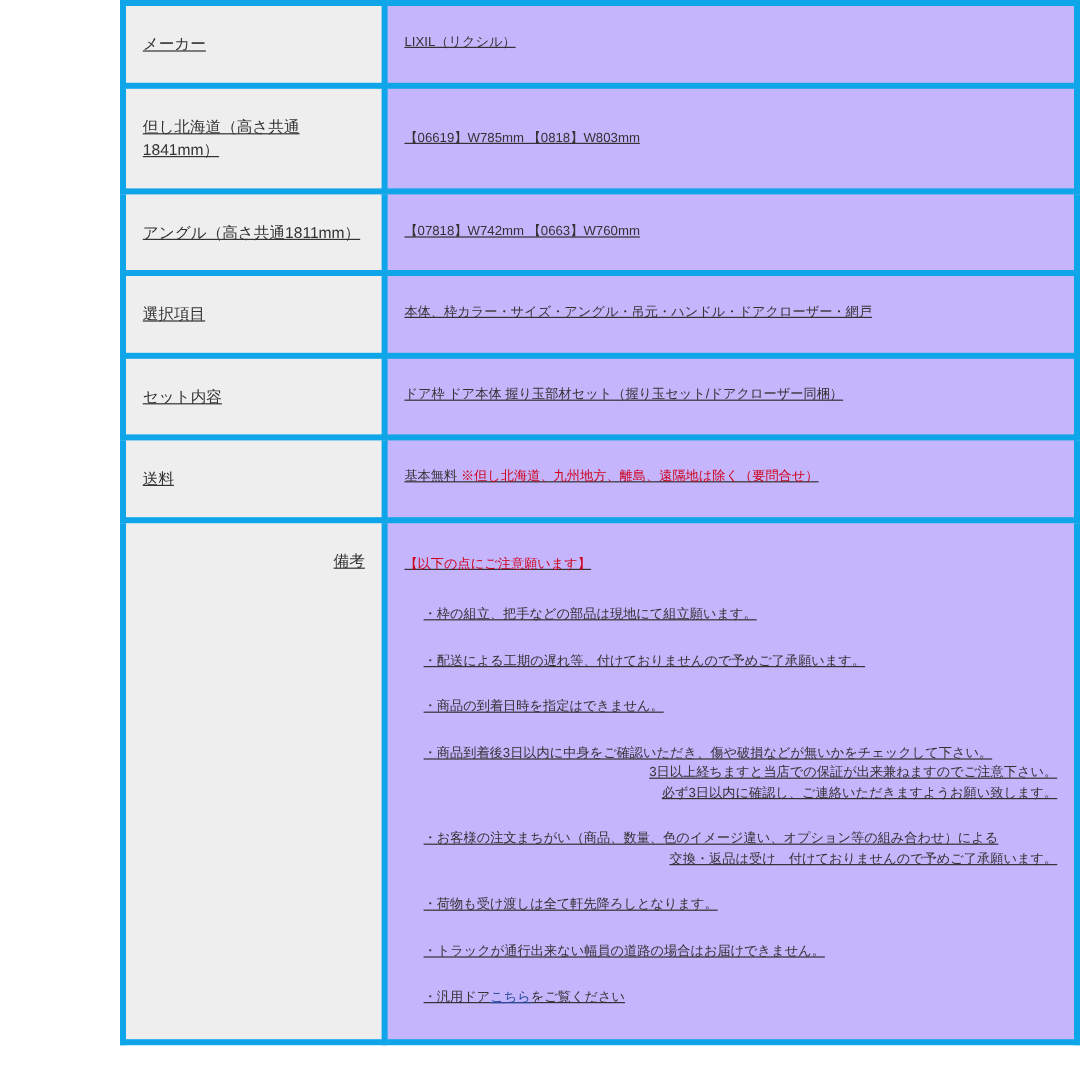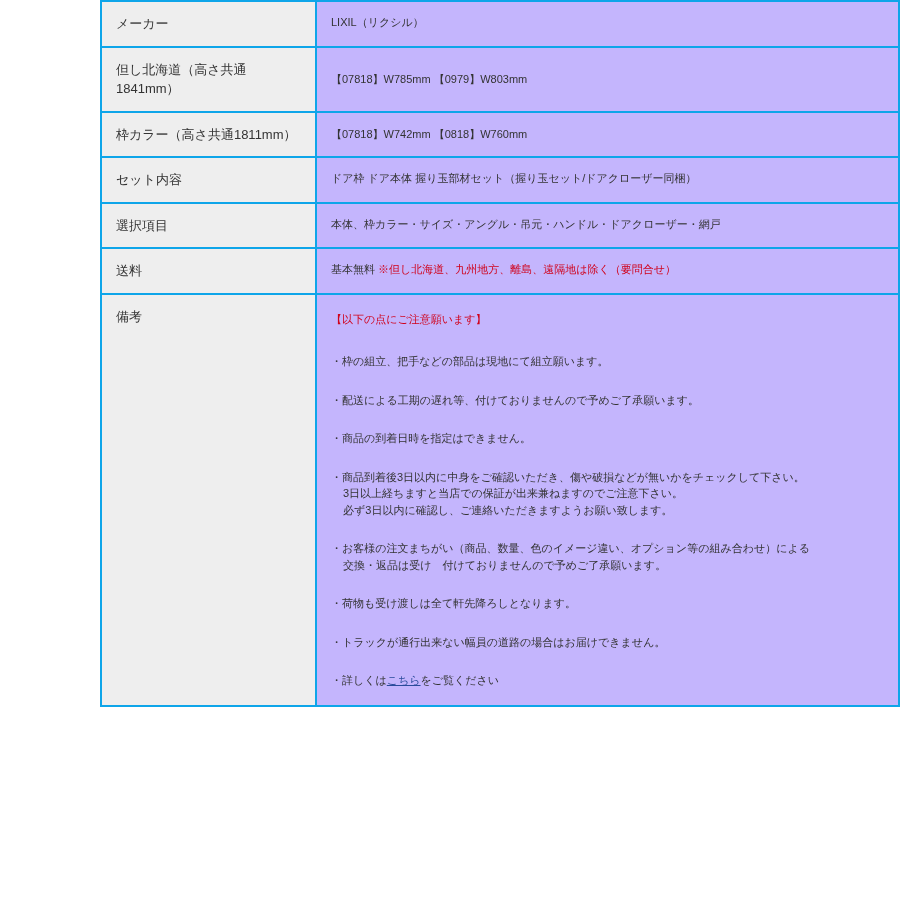--- a/index.html
+++ b/index.html
@@ -20,24 +20,25 @@
     position: relative;
     box-sizing: border-box;
   }
   table.spec {
     border-collapse: collapse;
     width: 800px;
     margin-left: 100px;
     table-layout: fixed;
   }
   table.spec td {
-    border: 2px solid #0ea5e9;
+    border: 5px solid #0ea5e9;
     vertical-align: top;
-    padding: 12px 14px;
+    padding: 22px 14px;
     line-height: 1.5;
+    text-decoration: underline;
   }
   td.th {
     width: 185px;
     background: #eeeeee;
     color: #333333;
     font-size: 13px;
     vertical-align: middle;
   }
   td.td {
     background: #c4b5fd;
@@ -49,38 +50,39 @@
   }
   .shipping-free {
     color: #333333;
   }
   .shipping-note {
     color: #d0021b;
     margin-top: 12px;
   }
   td.remarks-label {
     vertical-align: middle;
-    text-align: left;
+    text-align: right;
   }
   td.remarks-body {
     padding-top: 14px;
     padding-bottom: 18px;
     line-height: 1.45;
   }
   .notice-title {
     color: #d0021b;
     margin: 4px 0 26px 0;
   }
   .note {
-    margin: 0 0 22px 0;
+    margin: 0 0 22px 16px;
     color: #333333;
   }
   .note .sub {
     display: block;
     padding-left: 12px;
+    text-align: right;
   }
   .note:last-child {
     margin-bottom: 4px;
   }
   a.inline-link {
     color: #2a4b9b;
     text-decoration: underline;
   }
 </style>
 </head>
@@ -88,33 +90,33 @@
 
 <div class="page">
   <table class="spec">
     <tbody>
       <tr>
         <td class="th">メーカー</td>
         <td class="td">LIXIL（リクシル）</td>
       </tr>
       <tr class="tall">
         <td class="th">但し北海道（高さ共通1841mm）</td>
-        <td class="td">【07818】W785mm 【0979】W803mm</td>
+        <td class="td">【06619】W785mm 【0818】W803mm</td>
       </tr>
       <tr class="tall">
-        <td class="th">枠カラー（高さ共通1811mm）</td>
-        <td class="td">【07818】W742mm 【0818】W760mm</td>
+        <td class="th">アングル（高さ共通1811mm）</td>
+        <td class="td">【07818】W742mm 【0663】W760mm</td>
+      </tr>
+      <tr>
+        <td class="th">選択項目</td>
+        <td class="td">本体、枠カラー・サイズ・アングル・吊元・ハンドル・ドアクローザー・網戸</td>
       </tr>
       <tr>
         <td class="th">セット内容</td>
         <td class="td">ドア枠 ドア本体 握り玉部材セット（握り玉セット/ドアクローザー同梱）</td>
-      </tr>
-      <tr>
-        <td class="th">選択項目</td>
-        <td class="td">本体、枠カラー・サイズ・アングル・吊元・ハンドル・ドアクローザー・網戸</td>
       </tr>
       <tr>
         <td class="th">送料</td>
         <td class="td">
           <span class="shipping-free">基本無料 </span><span class="shipping-note">※但し北海道、九州地方、離島、遠隔地は除く（要問合せ）</span>
         </td>
       </tr>
       <tr>
         <td class="th remarks-label">備考</td>
         <td class="td remarks-body">
@@ -145,19 +147,19 @@
 
           <div class="note">
             <span>・荷物も受け渡しは全て軒先降ろしとなります。</span>
           </div>
 
           <div class="note">
             <span>・トラックが通行出来ない幅員の道路の場合はお届けできません。</span>
           </div>
 
           <div class="note">
-            <span>・詳しくは</span><a class="inline-link" href="#">こちら</a><span>をご覧ください</span>
+            <span>・汎用ドア</span><a class="inline-link" href="#">こちら</a><span>をご覧ください</span>
           </div>
         </td>
       </tr>
     </tbody>
   </table>
 </div>
 
 </body></html>

